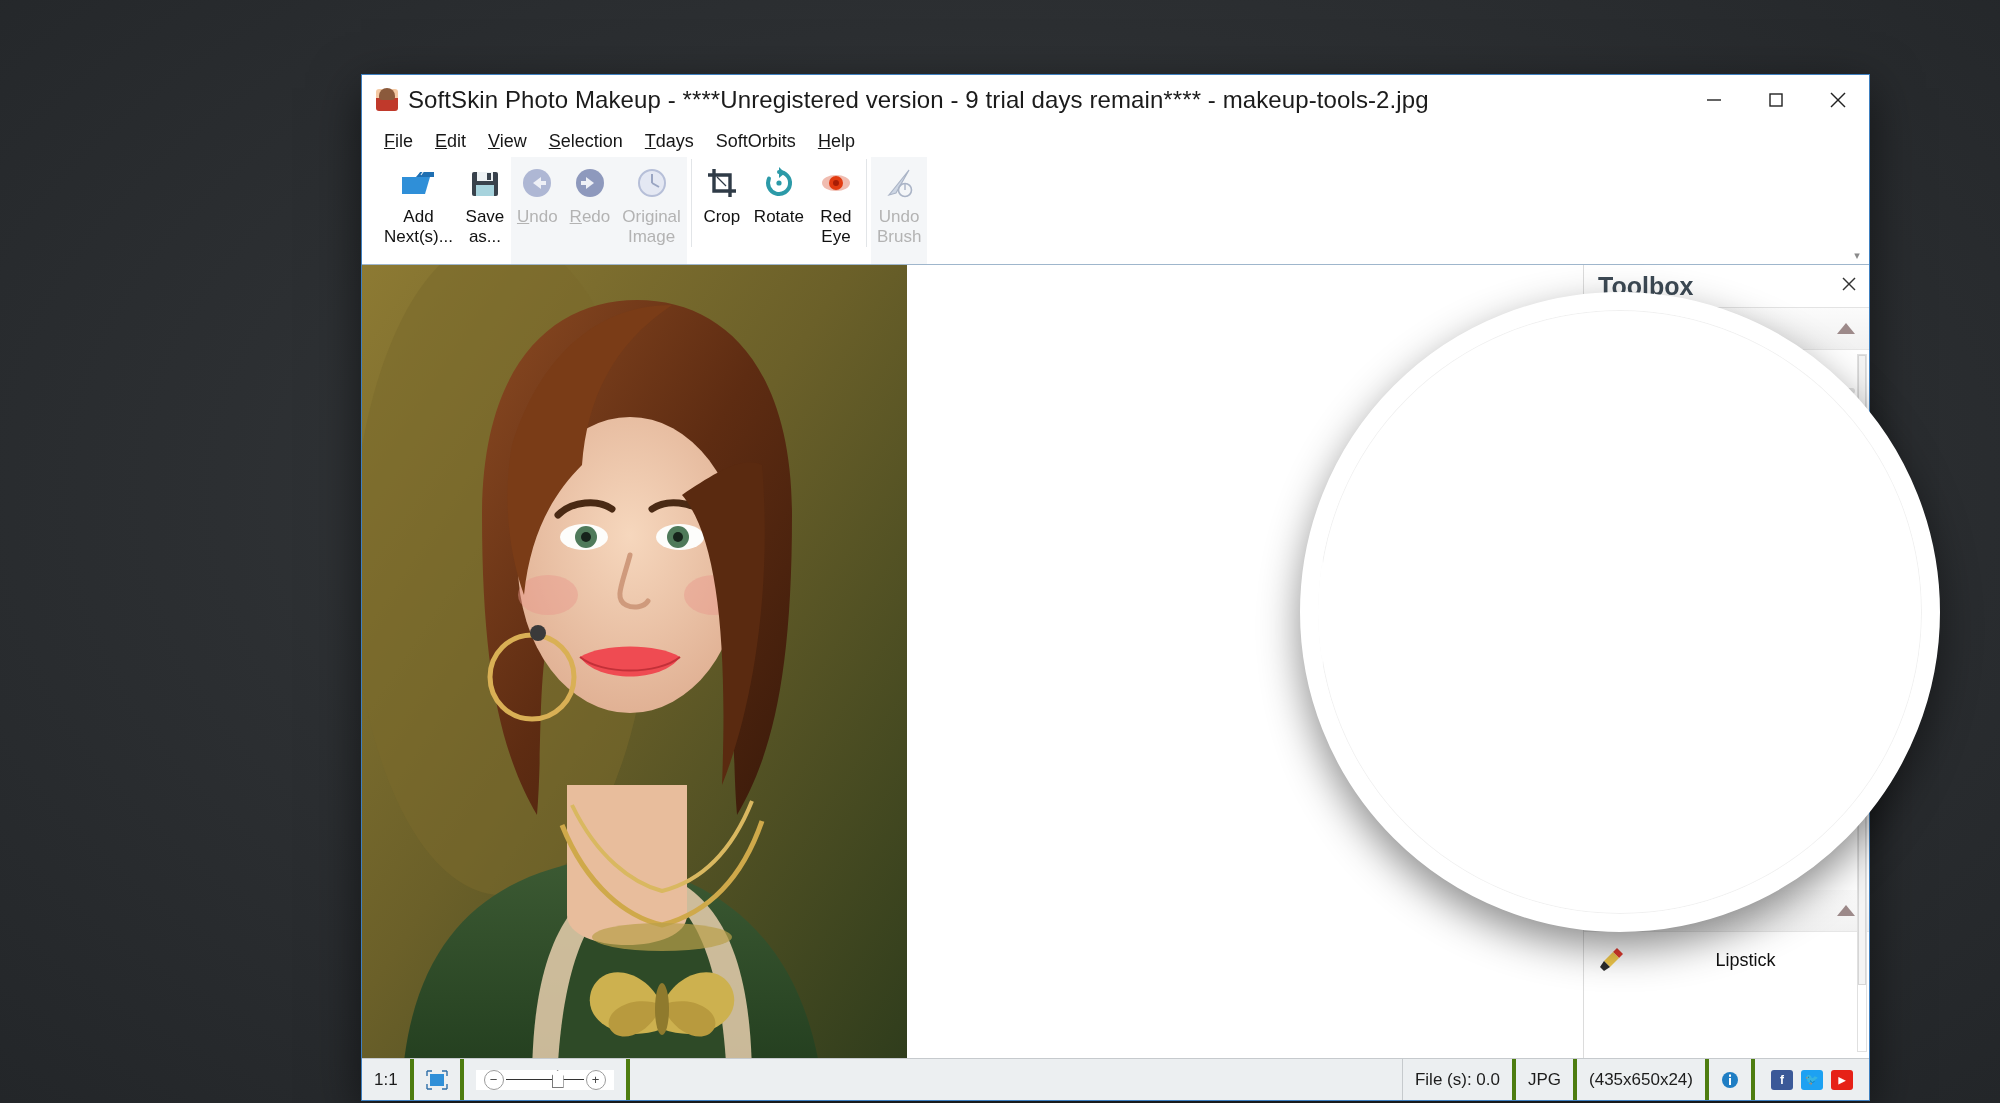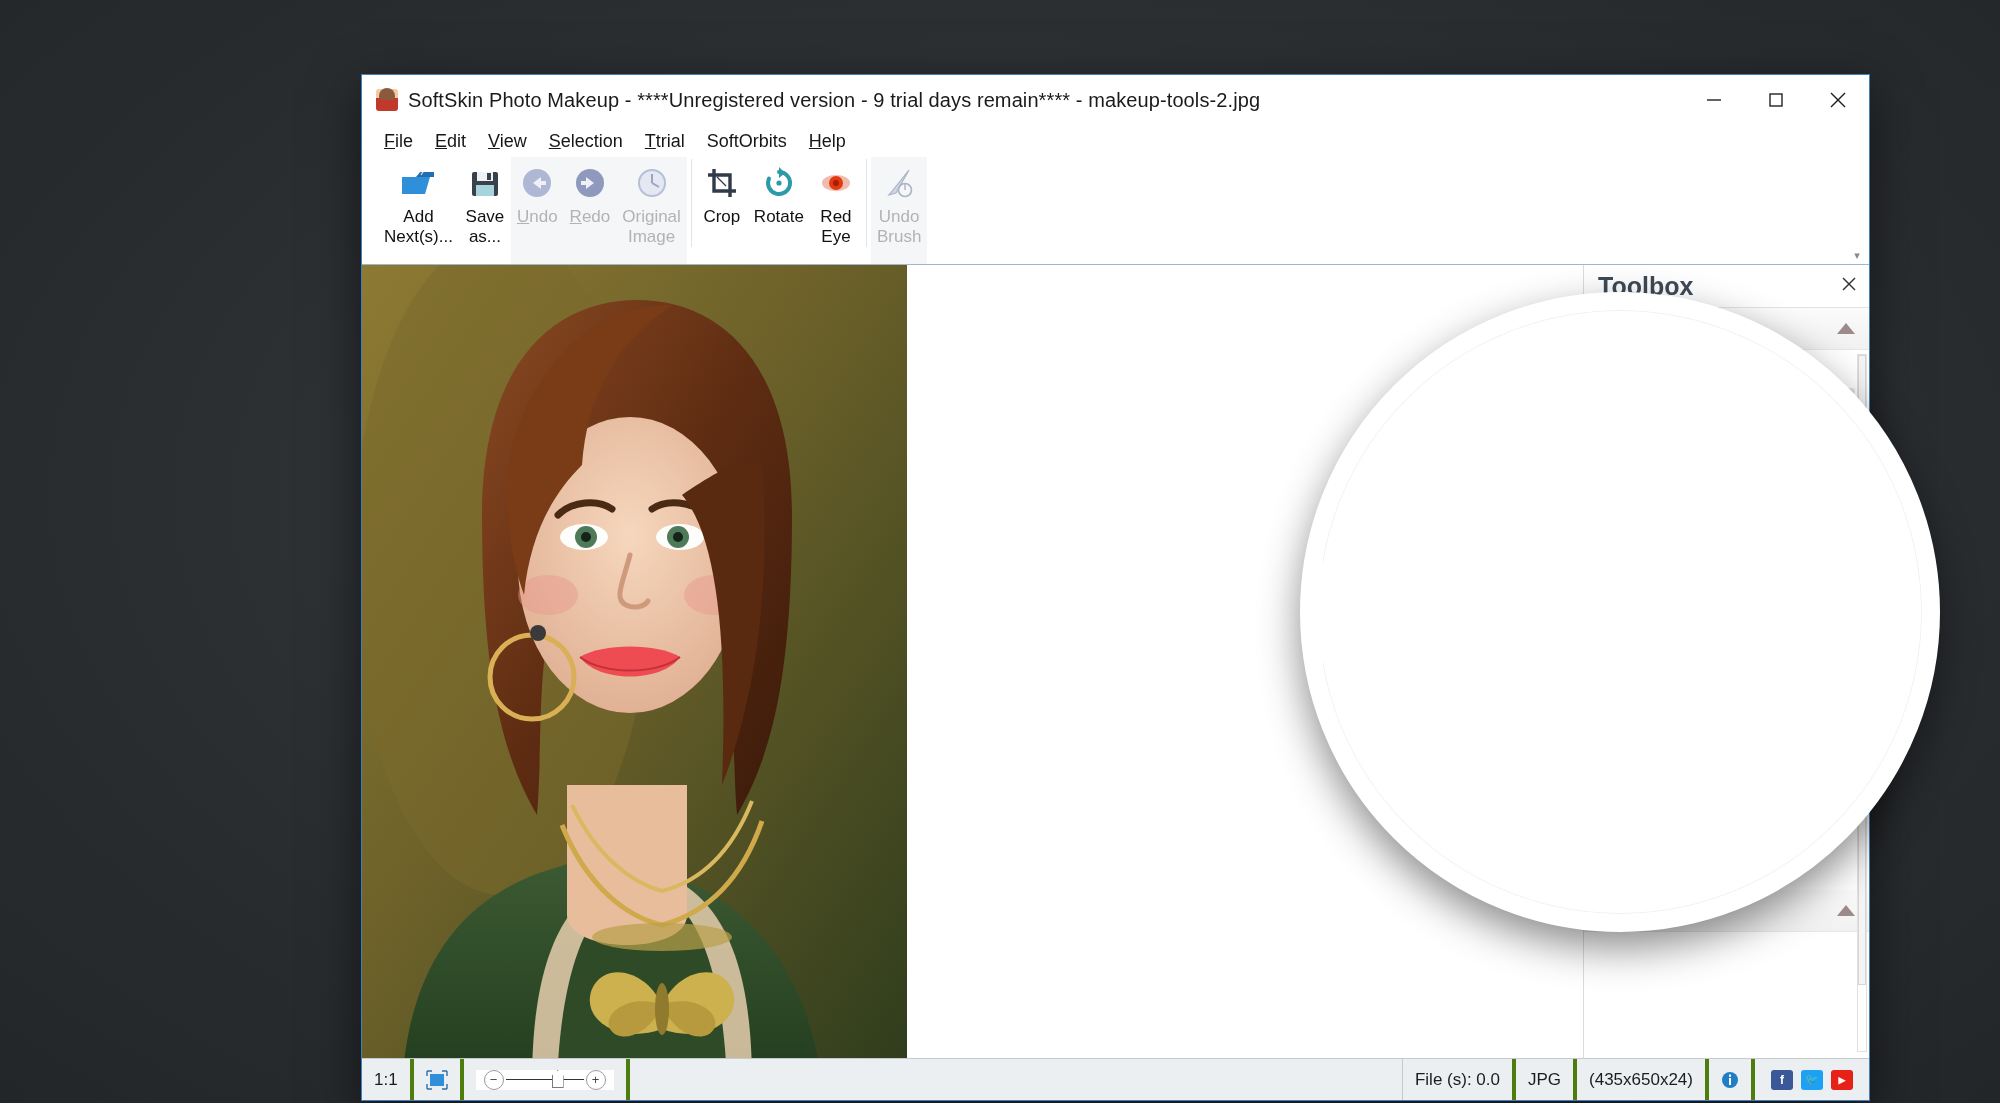--- a/index.html
+++ b/index.html
@@ -38,21 +38,21 @@
     width:22px;height:22px;margin-left:14px;margin-right:10px;
     border-radius:3px;
     background:linear-gradient(#f4c9a4 40%, #c0392b 40%);
     position:relative; flex:0 0 auto;
   }
   #app-icon:before{
     content:"";position:absolute;left:3px;top:-1px;width:16px;height:12px;
     background:#8b5a3c;border-radius:8px 8px 3px 3px;
   }
   #title-text {
-    font-size:20px; color:#1b1b1b; white-space:nowrap;
+    font-size:24px; color:#1b1b1b; white-space:nowrap;
     letter-spacing:.1px;
   }
   #window-controls {
     position:absolute; right:0; top:0; height:50px;
     display:flex; align-items:stretch;
   }
   .wc {
     width:62px; display:flex; align-items:center; justify-content:center;
     color:#333; font-size:17px; cursor:default;
   }
@@ -225,21 +225,21 @@
           </svg>
       </div>
     </div>
   </div>
 
   <div id="menubar">
     <div class="menu-item"><u>F</u><span>ile</span></div>
     <div class="menu-item"><u>E</u><span>dit</span></div>
     <div class="menu-item"><u>V</u><span>iew</span></div>
     <div class="menu-item"><u>S</u><span>election</span></div>
-    <div class="menu-item"><u>T</u><span>trial</span></div>
+    <div class="menu-item"><u>T</u><span>days</span></div>
     <div class="menu-item">SoftOrbits</div>
     <div class="menu-item"><u>H</u><span>elp</span></div>
   </div>
 
   <div id="toolbar">
 
     <div class="tgroup">
       <div class="tbtn">
         <svg class="ticon" viewBox="0 0 40 40">
           <path d="M4 14h14l4-5h14v5H16l-4 6z" fill="#1f6fb2"></path>
@@ -482,20 +482,28 @@
             <path d="M21 4l5 5 2-2-5-5z" fill="#b0b6bd"></path>
               <path d="M5 25l4-1-3-3z" fill="#2a2a2a"></path>
           </svg>
           <div class="tool-name">Pencil</div>
         </div>
 
         <div class="section-head" style="margin-top:6px">
           <div class="section-title">Mouth</div>
           <div class="caret"></div>
         </div>
+        <div class="tool-row">
+          <svg class="tool-ico" viewBox="0 0 30 30">
+            <path d="M19 3l6 6-4 4-6-6z" fill="#e23b2f"></path>
+            <path d="M15 7l6 6-9 9-6-6z" fill="#f2c94c"></path>
+            <path d="M6 16l6 6-6 4-4-4z" fill="#2c2c2c"></path>
+          </svg>
+          <div class="tool-name">Lipstick</div>
+        </div>
 
         <div id="panel-scrollbar">
           <div id="panel-thumb"></div>
         </div>
       </div>
     </div>
   </div>
 
   <div id="statusbar">
     <div class="sb-cell">1:1</div>

